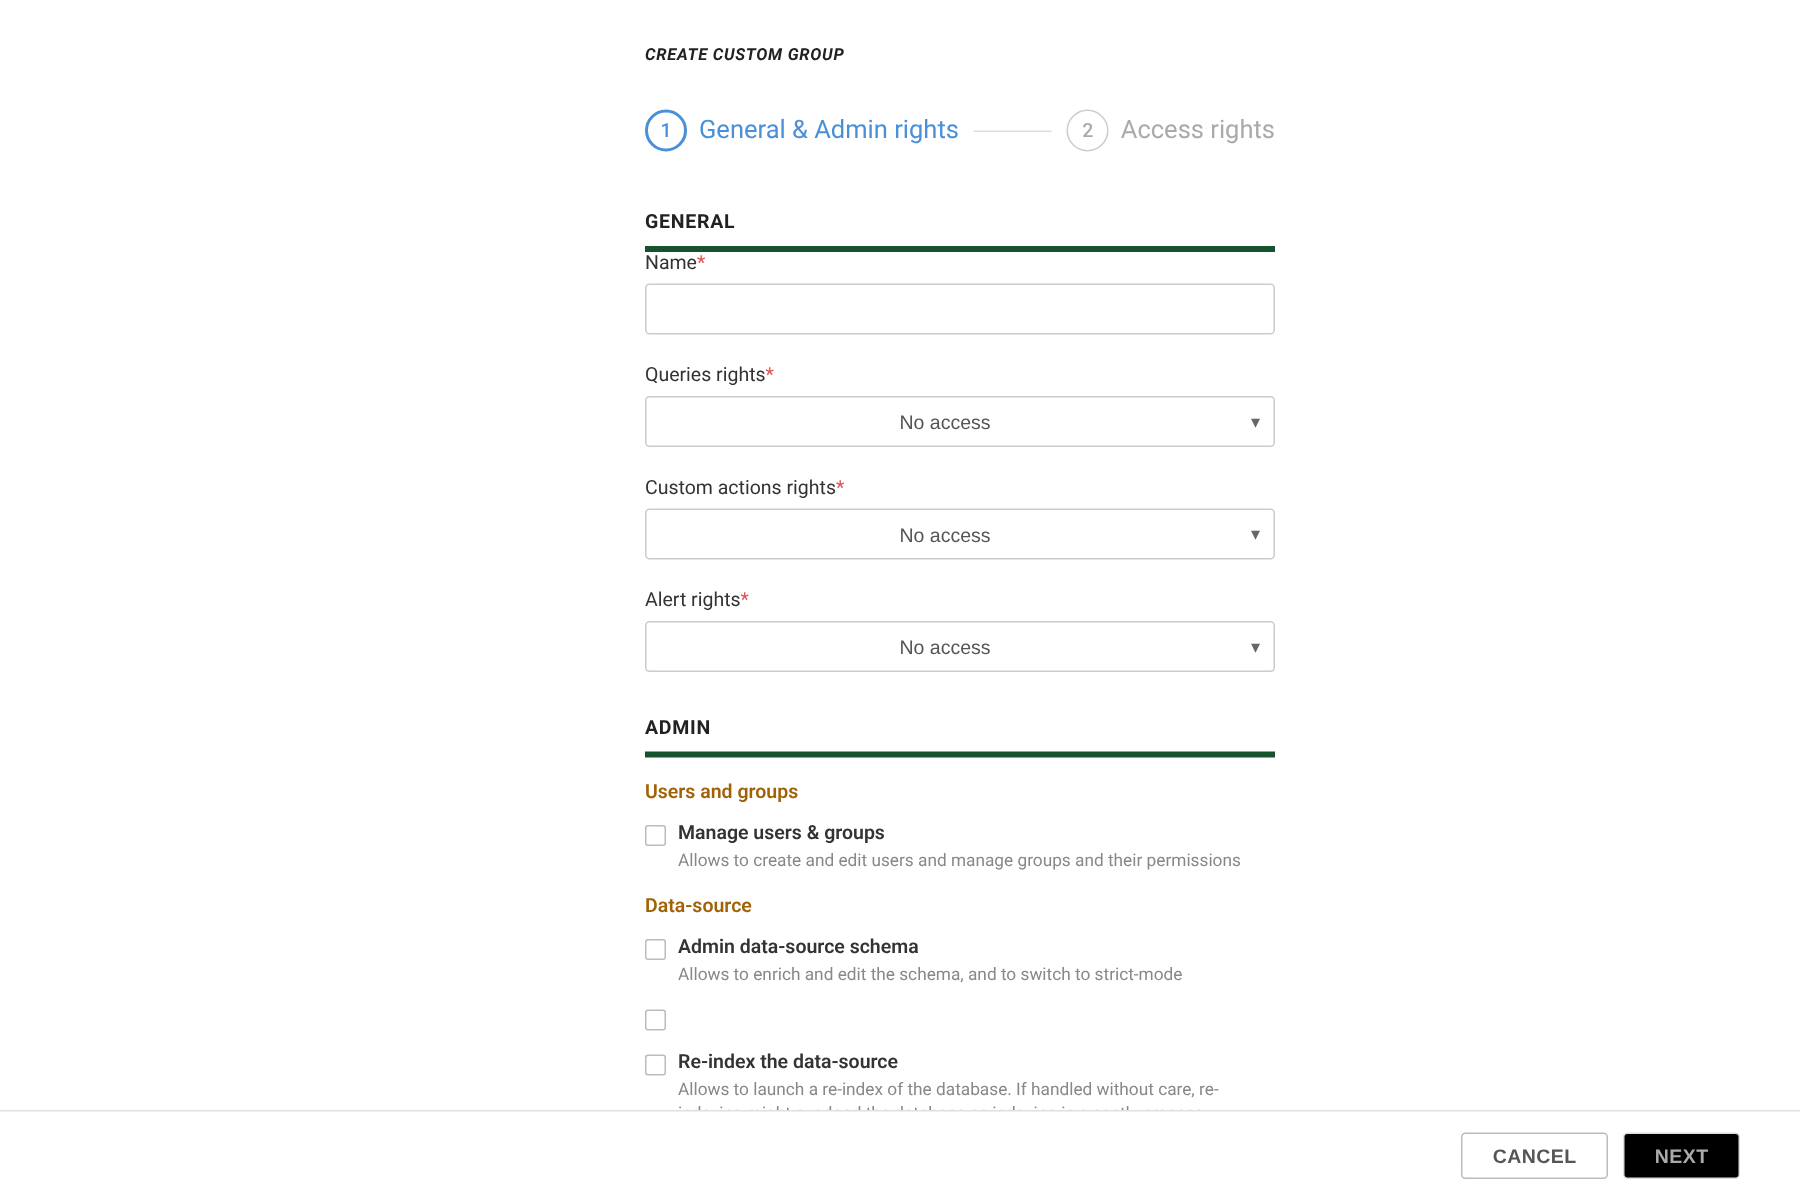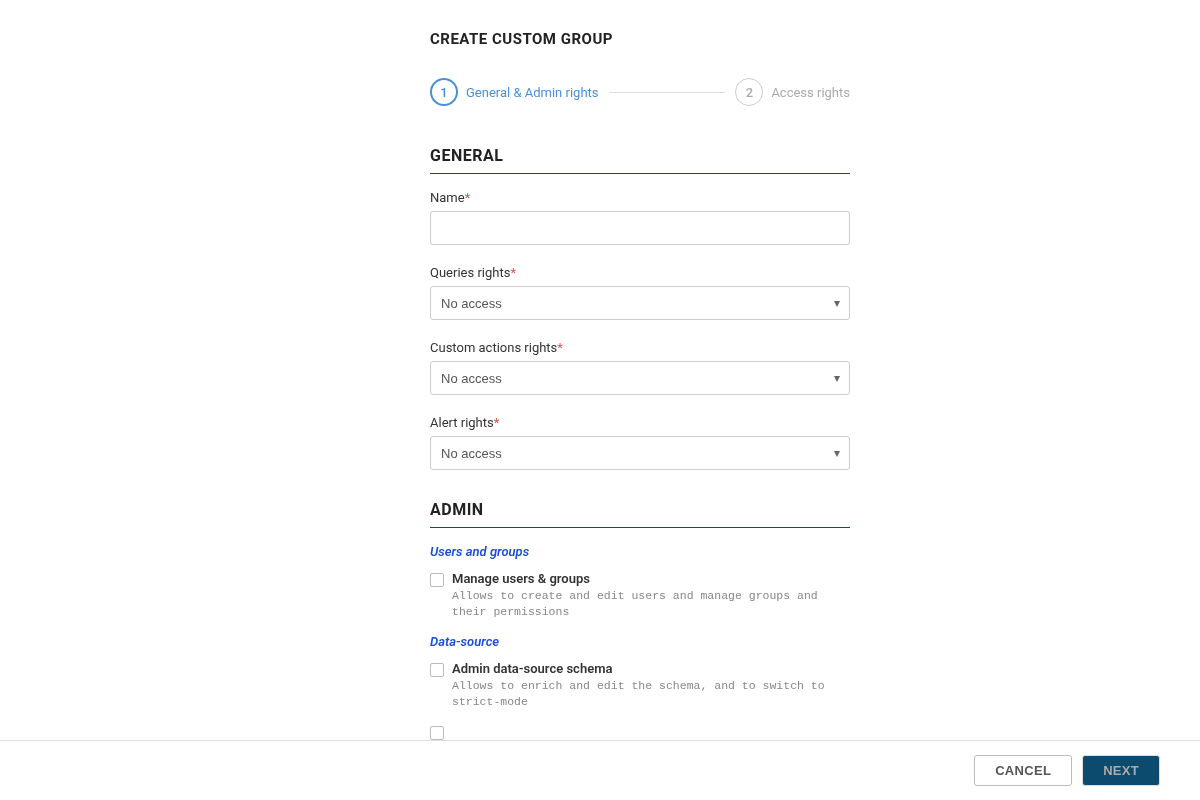--- a/index.html
+++ b/index.html
@@ -16,26 +16,27 @@
       min-height: 800px;
     }
 
     .page-container {
       max-width: 1200px;
       margin: 0 auto;
       padding: 30px 40px;
     }
 
     .page-title {
-      font-size: 15px;
+      font-size: 11px;
       font-weight: 700;
       letter-spacing: 0.5px;
       color: #222;
       margin-bottom: 30px;
       margin-left: 390px;
+      font-style: italic;
     }
 
     
     .stepper {
       display: flex;
       align-items: center;
       margin-bottom: 40px;
       margin-left: 390px;
       width: 420px;
     }
@@ -62,21 +63,21 @@
       border: 2px solid #4a90d9;
       color: #4a90d9;
     }
 
     .step-circle.inactive {
       border: 1.5px solid #ccc;
       color: #aaa;
     }
 
     .step-label {
-      font-size: 13px;
+      font-size: 17px;
     }
 
     .step-label.active {
       color: #4a90d9;
     }
 
     .step-label.inactive {
       color: #aaa;
     }
 
@@ -87,27 +88,27 @@
       margin: 0 10px;
     }
 
     
     .form-container {
       margin-left: 390px;
       width: 420px;
     }
 
     .section-title {
-      font-size: 16px;
+      font-size: 13px;
       font-weight: 700;
       letter-spacing: 0.5px;
       color: #222;
-      margin-bottom: 16px;
+      margin-bottom: 0;
       padding-bottom: 8px;
-      border-bottom: 1px solid #14532d;
+      border-bottom: 4px solid #14532d;
     }
 
     .form-group {
       margin-bottom: 20px;
     }
 
     .form-label {
       display: block;
       font-size: 13px;
       color: #333;
@@ -138,43 +139,43 @@
       height: 34px;
       border: 1px solid #ccc;
       border-radius: 3px;
       padding: 0 30px 0 10px;
       font-size: 13px;
       color: #555;
       appearance: none;
       background: #fff;
       outline: none;
       cursor: pointer;
+      text-align: center;
     }
 
     .select-arrow {
       position: absolute;
       right: 10px;
       top: 50%;
       transform: translateY(-50%);
       pointer-events: none;
       color: #666;
       font-size: 12px;
     }
 
     .admin-section {
       margin-top: 30px;
     }
 
     .subsection-title {
       font-size: 13px;
       font-weight: 600;
-      color: #1d4ed8;
+      color: #a16207;
       margin-bottom: 12px;
-      margin-top: 4px;
-      font-style: italic;
+      margin-top: 16px;
     }
 
     .checkbox-item {
       display: flex;
       align-items: flex-start;
       gap: 8px;
       margin-bottom: 14px;
     }
 
     .checkbox-input {
@@ -203,21 +204,20 @@
     .checkbox-label {
       font-size: 13px;
       font-weight: 600;
       color: #333;
     }
 
     .checkbox-desc {
       font-size: 11.5px;
       color: #888;
       line-height: 1.4;
-      font-family: Liberation Mono, monospace;
     }
 
     
     .footer {
       position: fixed;
       bottom: 0;
       left: 0;
       right: 0;
       background: #fff;
       border-top: 1px solid #e0e0e0;
@@ -236,21 +236,21 @@
       font-size: 13px;
       font-weight: 600;
       cursor: pointer;
       letter-spacing: 0.3px;
     }
 
     .btn-next {
       padding: 7px 20px;
       border: 1px solid #ddd;
       border-radius: 3px;
-      background: #0c4a6e;
+      background: #000000;
       color: #aaa;
       font-size: 13px;
       font-weight: 600;
       cursor: not-allowed;
       letter-spacing: 0.3px;
     }
 
     .content-scroll {
       padding-bottom: 80px;
     }

